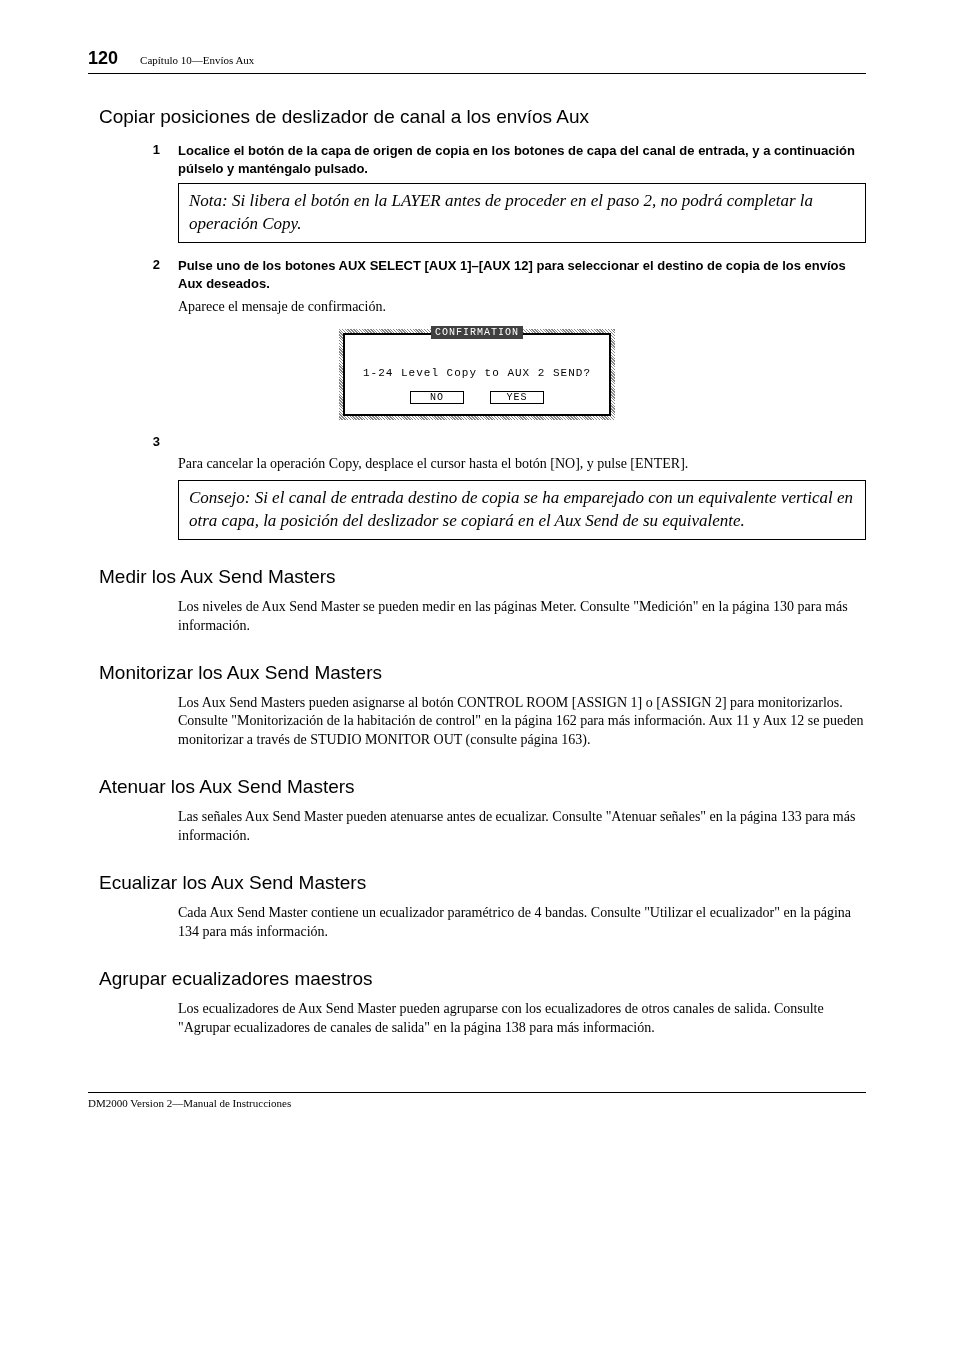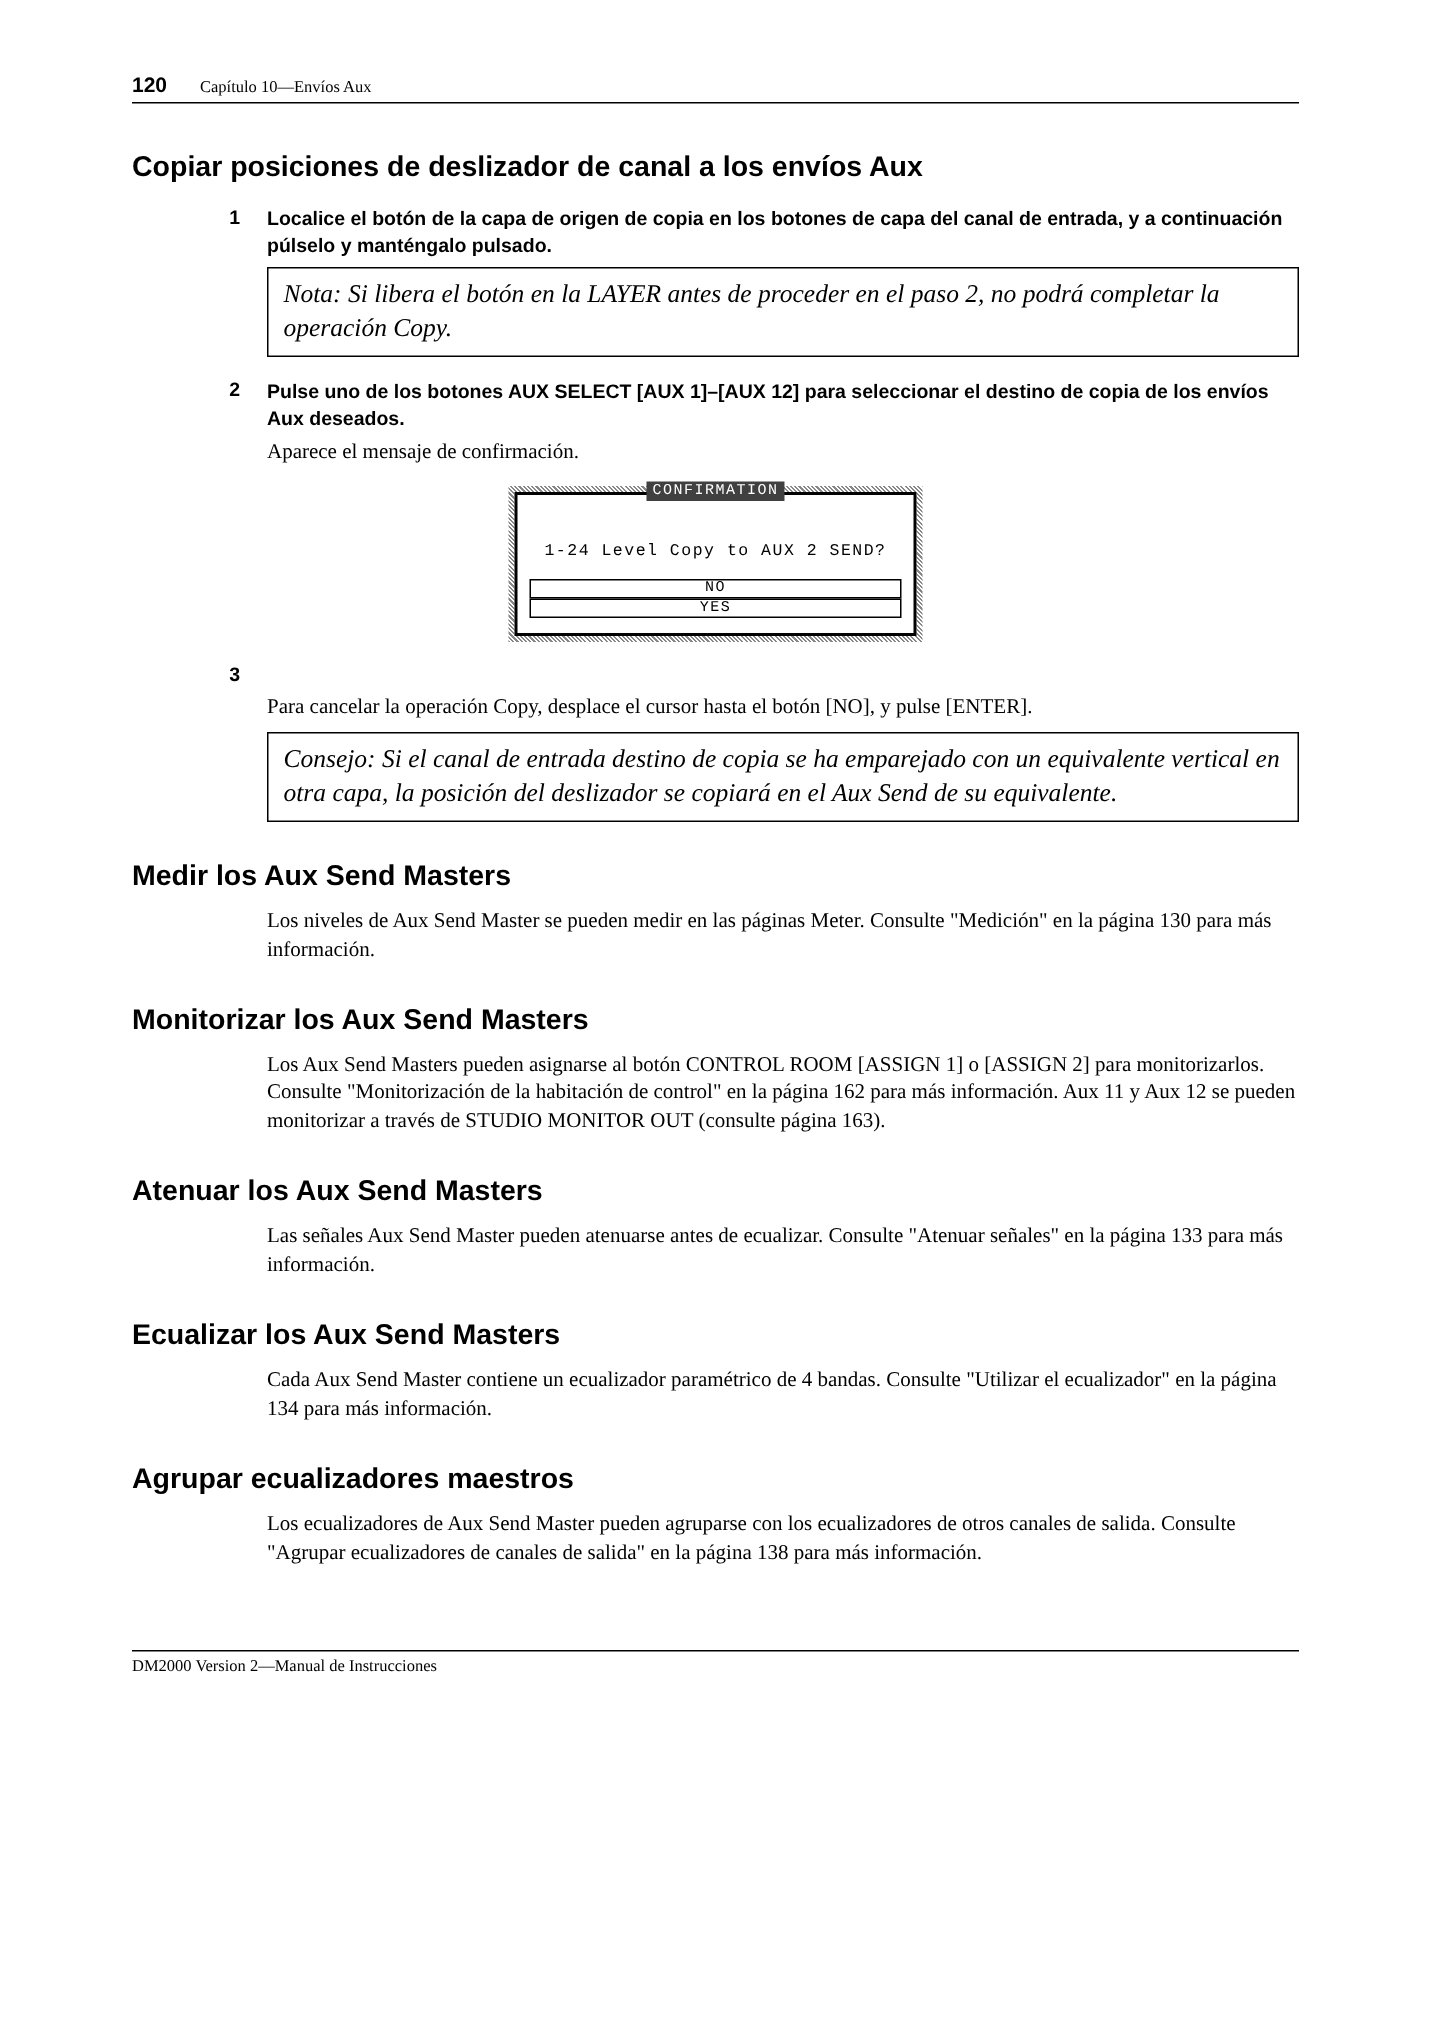--- a/index.html
+++ b/index.html
@@ -14,33 +14,34 @@
   .header {
     display: flex;
     align-items: baseline;
     border-bottom: 1px solid #000;
     padding-bottom: 4px;
     margin-bottom: 32px;
   }
   .page-num {
     font-family: Verdana, sans-serif;
     font-weight: bold;
-    font-size: 14px;
+    font-size: 18px;
     margin-right: 22px;
   }
   .chapter {
     font-family: Georgia, serif;
     font-size: 11px;
   }
   h2 {
     font-family: Verdana, Arial, sans-serif;
-    font-weight: bold;
+    font-weight: normal;
     font-size: 19px;
     margin-bottom: 10px;
     margin-top: 26px;
+    margin-left: 11px;
   }
   h2:first-of-type { margin-top: 0; }
   .body-block {
     margin-left: 90px;
   }
   p {
     font-size: 14px;
     line-height: 1.35;
     margin-bottom: 6px;
   }
@@ -103,22 +104,22 @@
     color: #fff;
     padding: 1px 4px;
     font-size: 10px;
     letter-spacing: 1px;
   }
   .dialog-msg {
     margin: 16px 0 12px 0;
   }
   .dialog-btns {
     display: flex;
-    justify-content: space-between;
-    flex-direction: column;
+    justify-content: center;
+    gap: 26px;
   }
   .dbt {
     border: 1px solid #000;
     padding: 0 12px;
     font-size: 10px;
     min-width: 54px;
     display: inline-block;
   }
   .footer {
     font-size: 11px;

